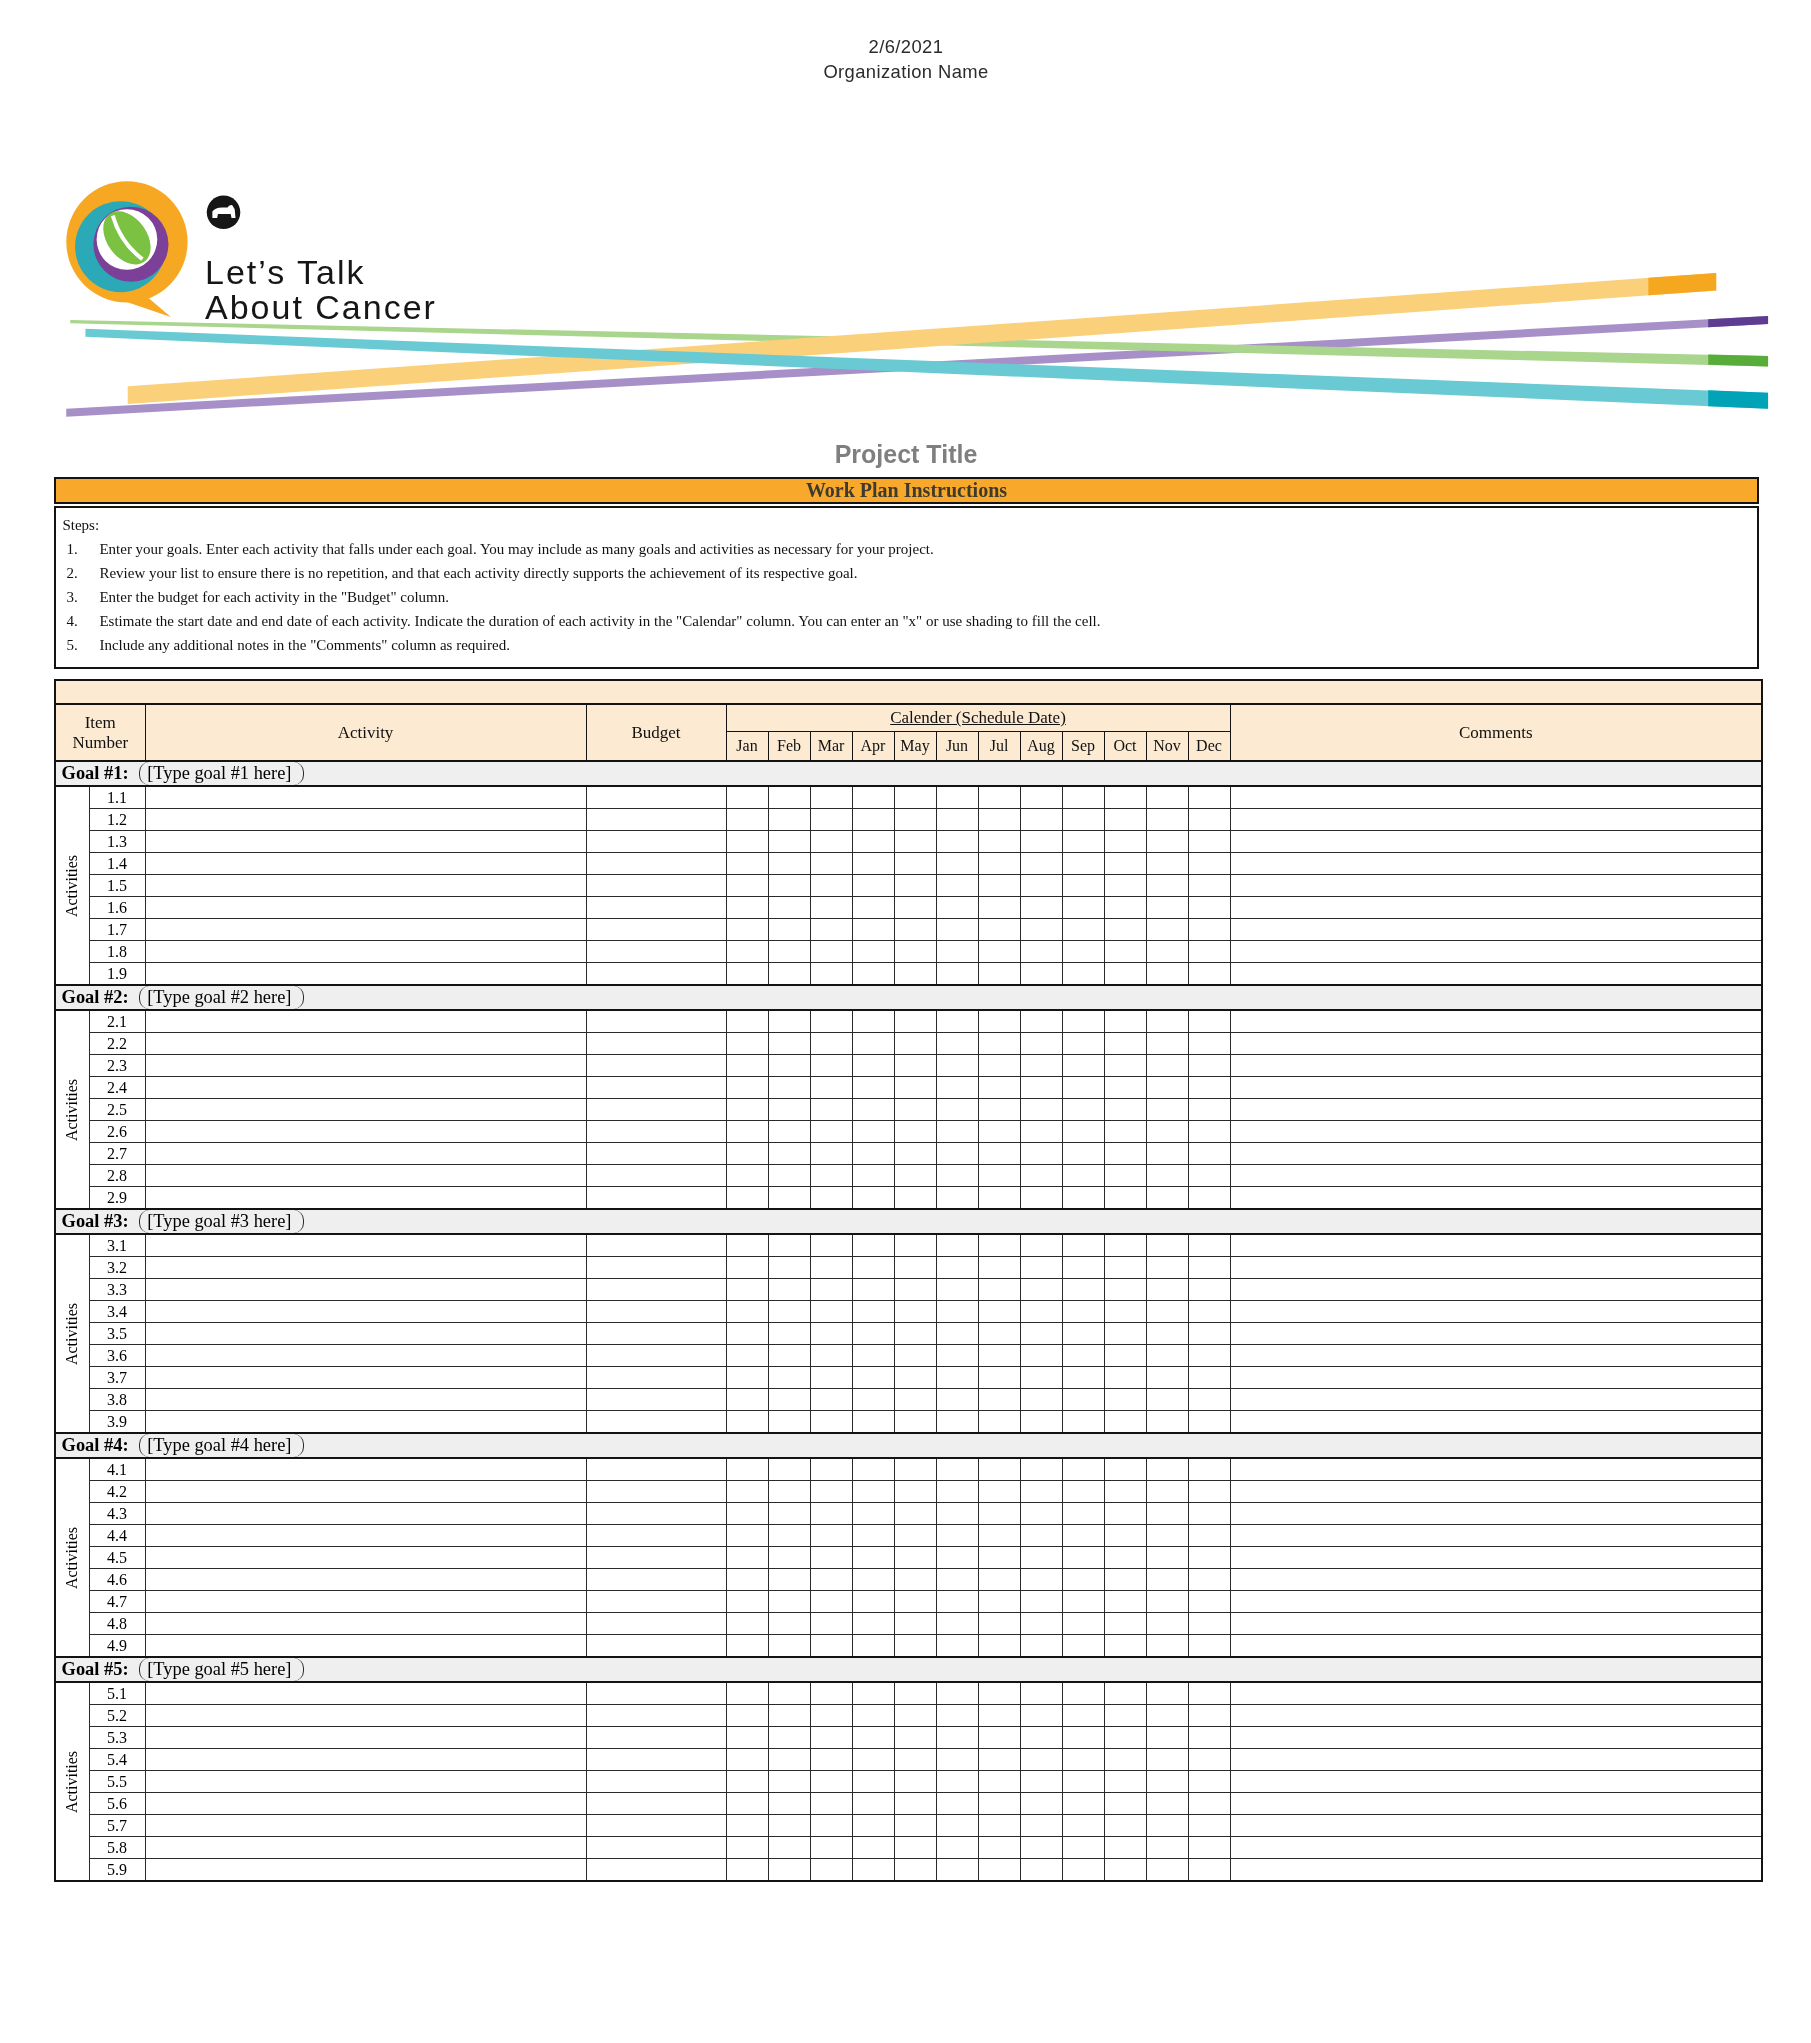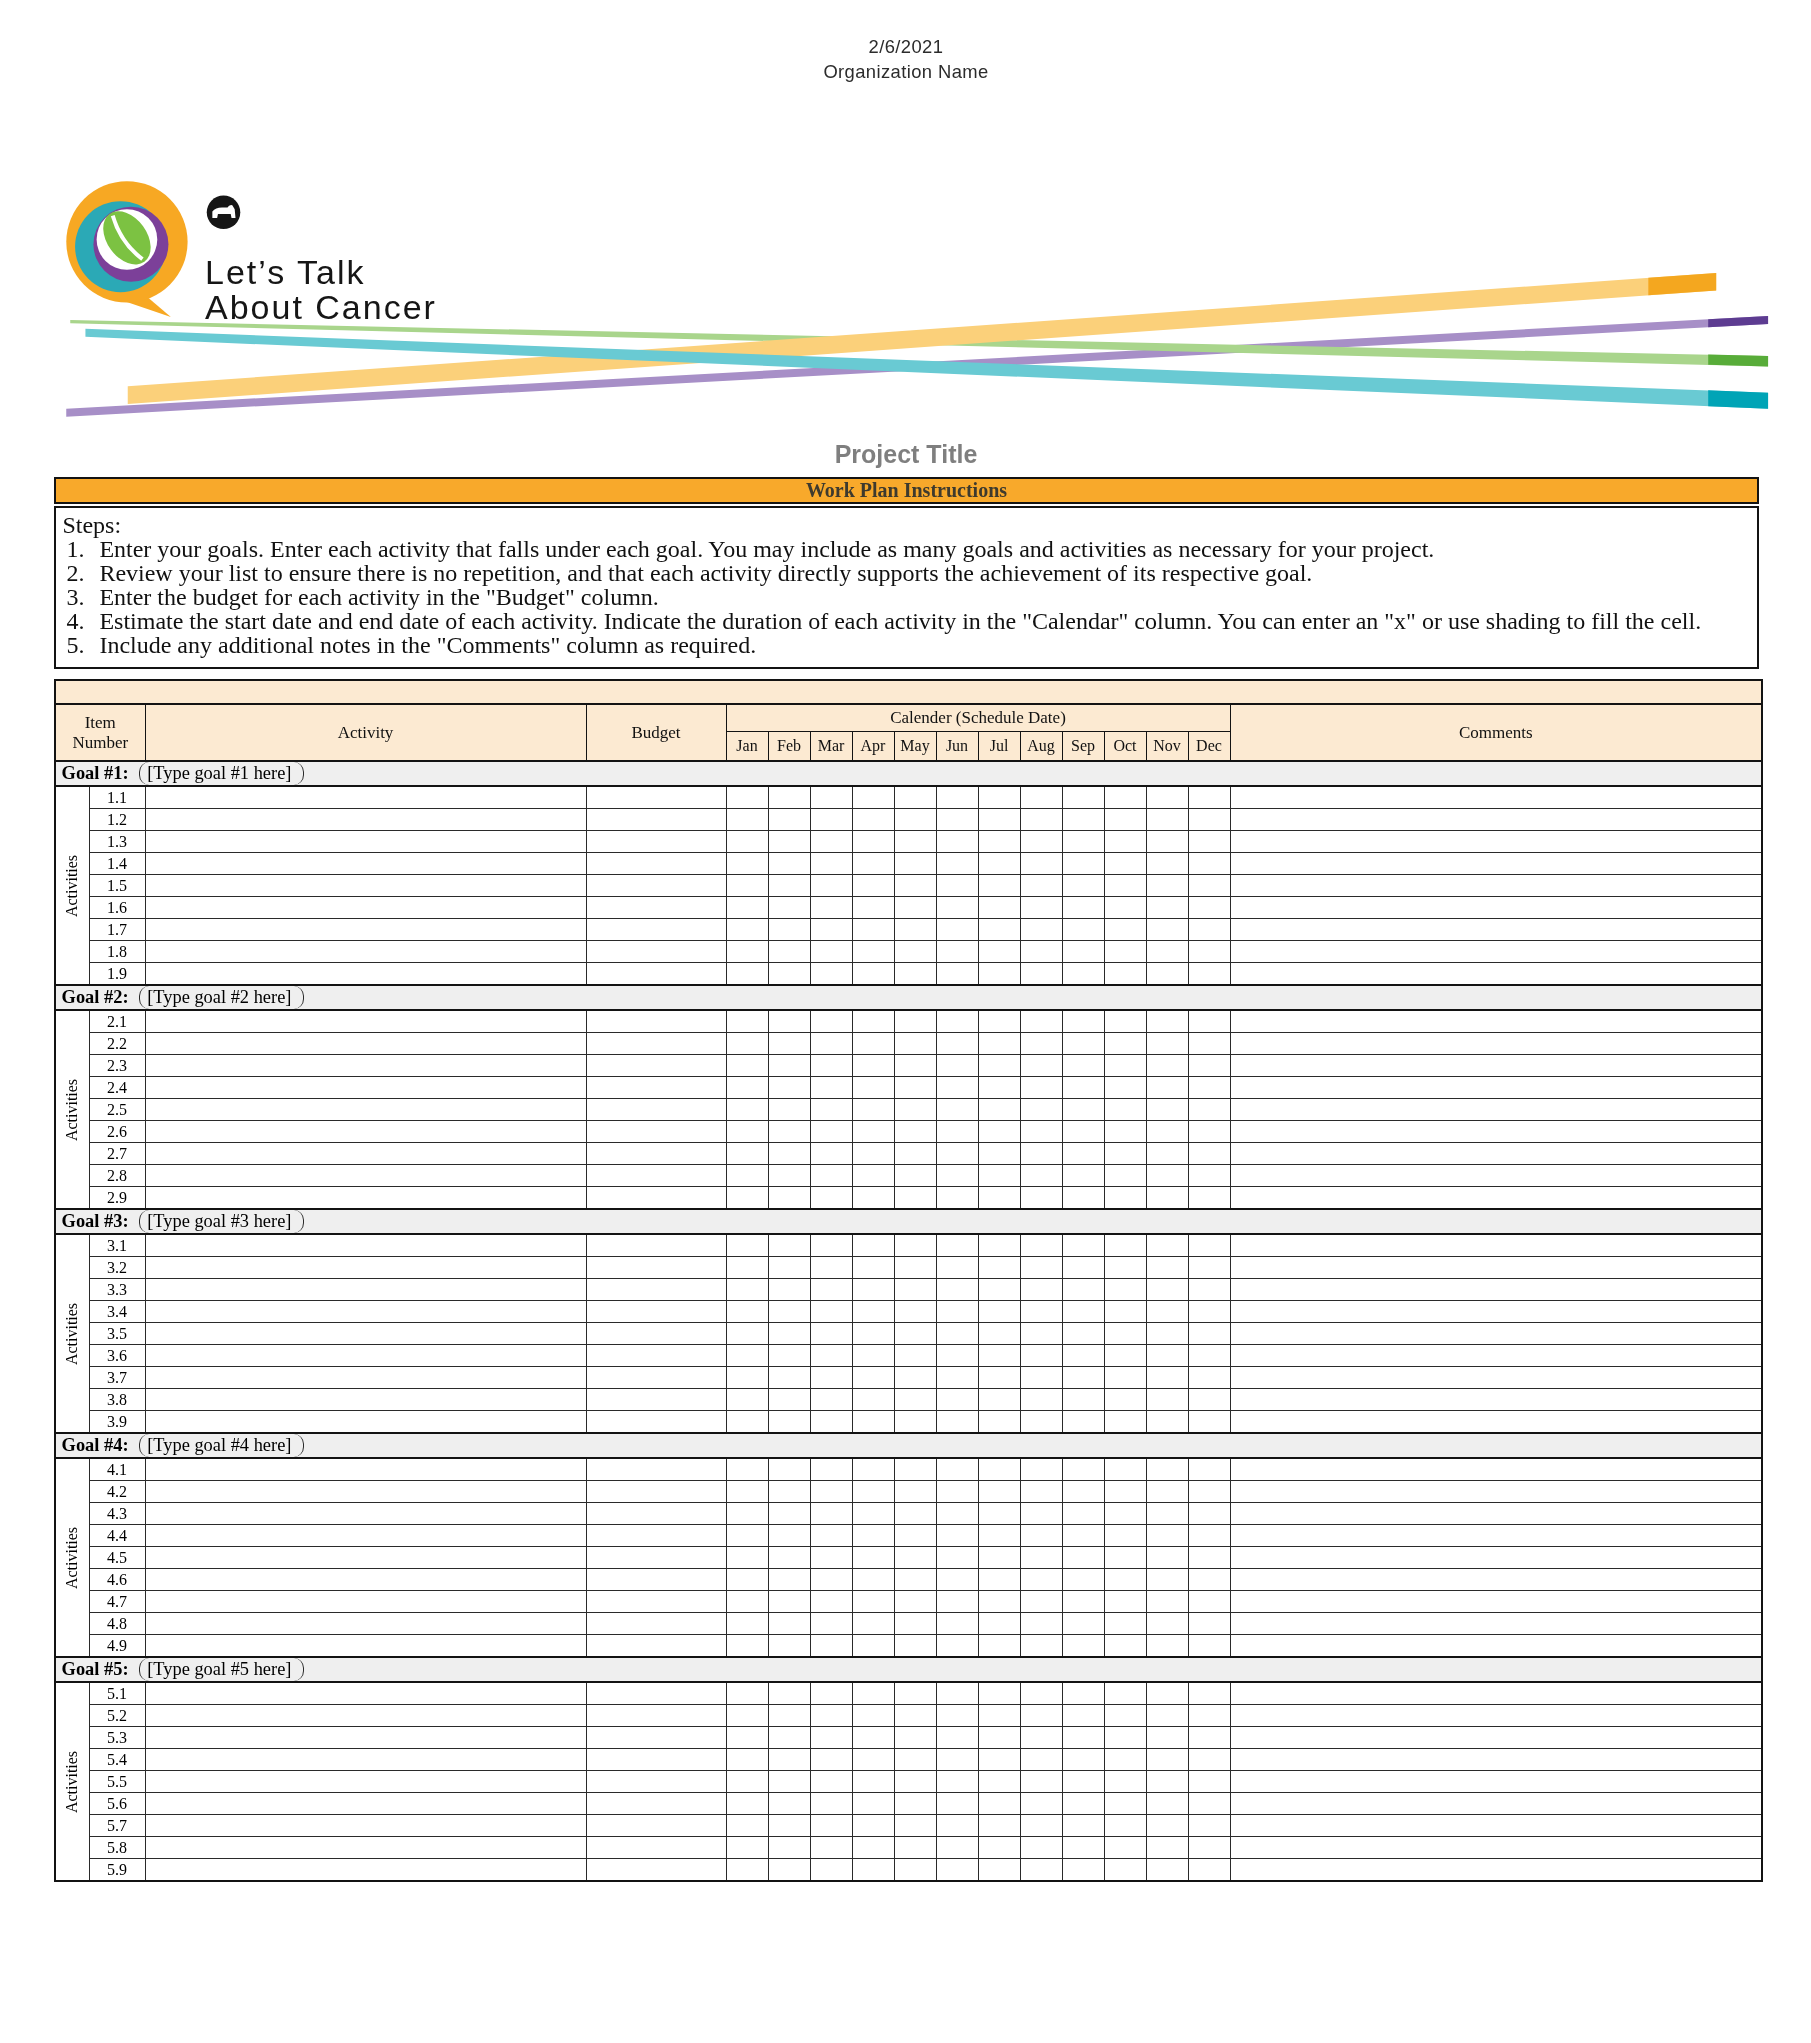--- a/index.html
+++ b/index.html
@@ -38,21 +38,21 @@
   .wpi-bar {
     box-sizing:border-box; border:2.4px solid #131313; background:#F8A92B;
     height:27px; margin-bottom:2.4px;
     display:flex; align-items:center; justify-content:center;
     font-family:Liberation Serif, serif; font-weight:bold;
     font-size:20px; color:#3e3a2e;
   }
 
   .steps-box {
     box-sizing:border-box; border:2.4px solid #131313; height:163px;
-    padding:4.8px 8px 0 6.4px; font-size:24px; color:#111; line-height:24px;
+    padding:4.8px 8px 0 6.4px; font-size:15px; color:#111; line-height:24px;
   }
   .steps-label { }
   .step { display:flex; }
   .step .n { width:37px; flex:0 0 37px; padding-left:4px; box-sizing:border-box; }
   .step .t { flex:1; }
 
   
   table.plan {
     border-collapse:collapse; table-layout:fixed; width:1705px;
     margin-top:9.6px; font-family:"Liberation Serif", serif;
@@ -61,21 +61,21 @@
   .plan th, .plan td { border:1.2px solid #2a2a2a; padding:0; overflow:hidden; }
 
   .orange-band-cell { background:#F8A92B; height:22.3px; border:2.4px solid #131313 !important; }
 
   .plan thead th {
     background:#FCEAD2; font-weight:normal; font-size:17px; color:#111;
     border-color:#131313;
   }
   tr.h1 th { height:26px; }
   tr.h2 th { height:28px; font-size:16px;margin-left:12px; }
-  th.cal-h { height:25.5px; }
+  th.cal-h { height:25.5px;text-decoration:underline; }
 
   tbody tr.goal-row td {
     background:#efefef;
     border-top:2.4px solid #131313; border-bottom:2.4px solid #131313;
     border-left:2.4px solid #131313; border-right:2.4px solid #131313;
     height:23px;
   }
   .goal-band { padding:0 !important;margin-top:11px; }
   .goal-flex { display:flex; align-items:stretch; height:23px; font-size:18.4px; }
   .goal-label {

